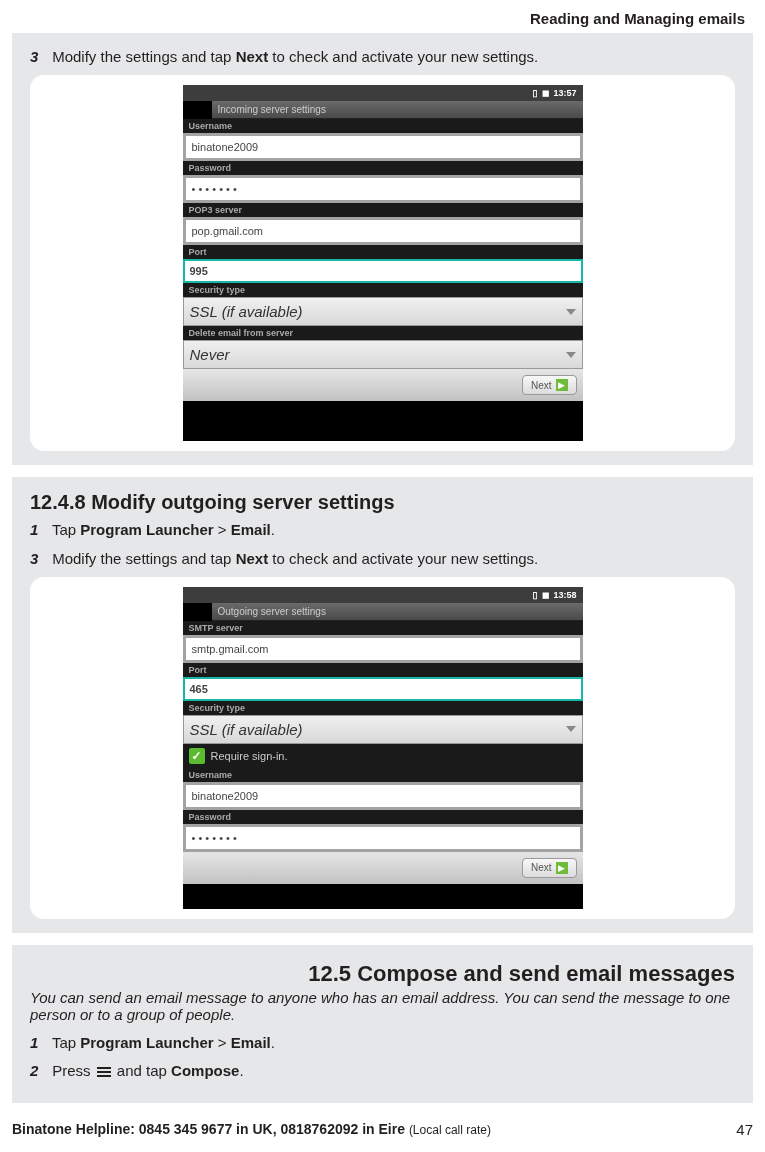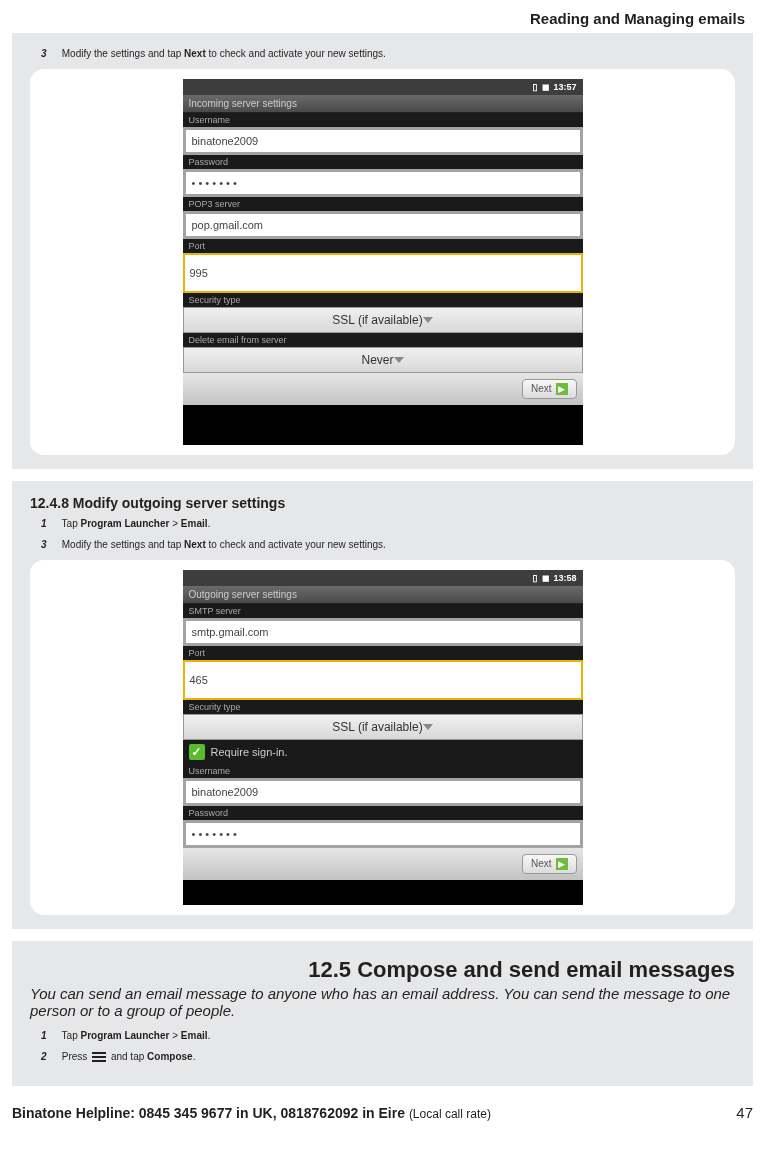--- a/index.html
+++ b/index.html
@@ -19,22 +19,22 @@
     text-align: right;
     padding: 10px 20px 6px 0;
     border-radius: 10px;
   }
   .section-box {
     background: #e6e7e8;
     margin: 0 12px 12px 12px;
     padding: 8px 18px 14px 18px;
   }
   .step {
-    margin: 6px 0 8px 11px;
-    font-size: 10px;
+    margin: 6px 0 8px 0;
+    font-size: 15px;
     line-height: 1.35;
   }
   .step-num {
     font-style: italic;
     font-weight: bold;
     display: inline-block;
     width: 18px;
   }
   .screenshot-container {
     background: #fff;
@@ -59,47 +59,51 @@
     font-size: 9px;
     font-weight: bold;
   }
   .status-bar .icons { margin-right: 3px; letter-spacing: 1px;}
   .title-bar {
     background: linear-gradient(#6a6a6a, #4a4a4a);
     color: #ccc;
     font-size: 10px;
     padding: 3px 6px;
     border-bottom: 1px solid #222;
+    margin-left: 29px;
   }
   .field-label {
     background: #1a1a1a;
     color: #aaa;
     font-size: 9px;
     padding: 2px 6px;
+    font-weight: bold;
   }
   .field-input {
     background: #fff;
     color: #444;
     font-size: 11px;
     padding: 5px 6px;
     border: 3px solid #a3a3a3;
   }
   .field-input.highlight {
-    border: 2px solid #eab308;
-    padding: 12px 5px;
+    border: 2px solid #14b8a6;
+    padding: 4px 5px;
+    font-weight: bold;
   }
   .field-select {
     background: linear-gradient(#f0f0f0, #d8d8d8);
     color: #333;
-    font-size: 12px;
+    font-size: 15px;
     padding: 5px 6px;
     border: 1px solid #999;
     display: flex;
-    justify-content: center;
-    align-items: center;
+    justify-content: space-between;
+    align-items: center;
+    font-style: italic;
   }
   .dropdown-arrow {
     width: 0; height: 0;
     border-left: 5px solid transparent;
     border-right: 5px solid transparent;
     border-top: 6px solid #888;
   }
   .checkbox-row {
     background: #1a1a1a;
     color: #ccc;
@@ -141,21 +145,21 @@
     background: #6fbb3a;
     margin-left: 4px;
     display: flex;
     align-items: center;
     justify-content: center;
     color: #fff;
     font-size: 9px;
   }
   .heading-subsub {
     font-weight: bold;
-    font-size: 14px;
+    font-size: 20px;
     margin: 6px 0 2px 0;
   }
   .heading-sub {
     font-weight: bold;
     font-size: 22px;
     margin: 8px 0 2px 0;
     text-align: right;
   }
   .plain-text {
     font-size: 15px;
@@ -171,21 +175,21 @@
   .menu-icon span {
     display: block;
     height: 2px;
     background: #231f20;
     margin: 2px 0;
   }
   .footer {
     margin: 18px 12px 0 12px;
     display: flex;
     justify-content: space-between;
-    align-items: center;
+    align-items: flex-start;
     font-size: 14px;
   }
   .footer .helpline { font-weight: bold; }
   .footer .rate { font-weight: normal; font-size: 12px; }
   .footer .pagenum { font-size: 15px; }
   .black-fill {
     background: #000;
     height: 40px;
   }
 </style>

